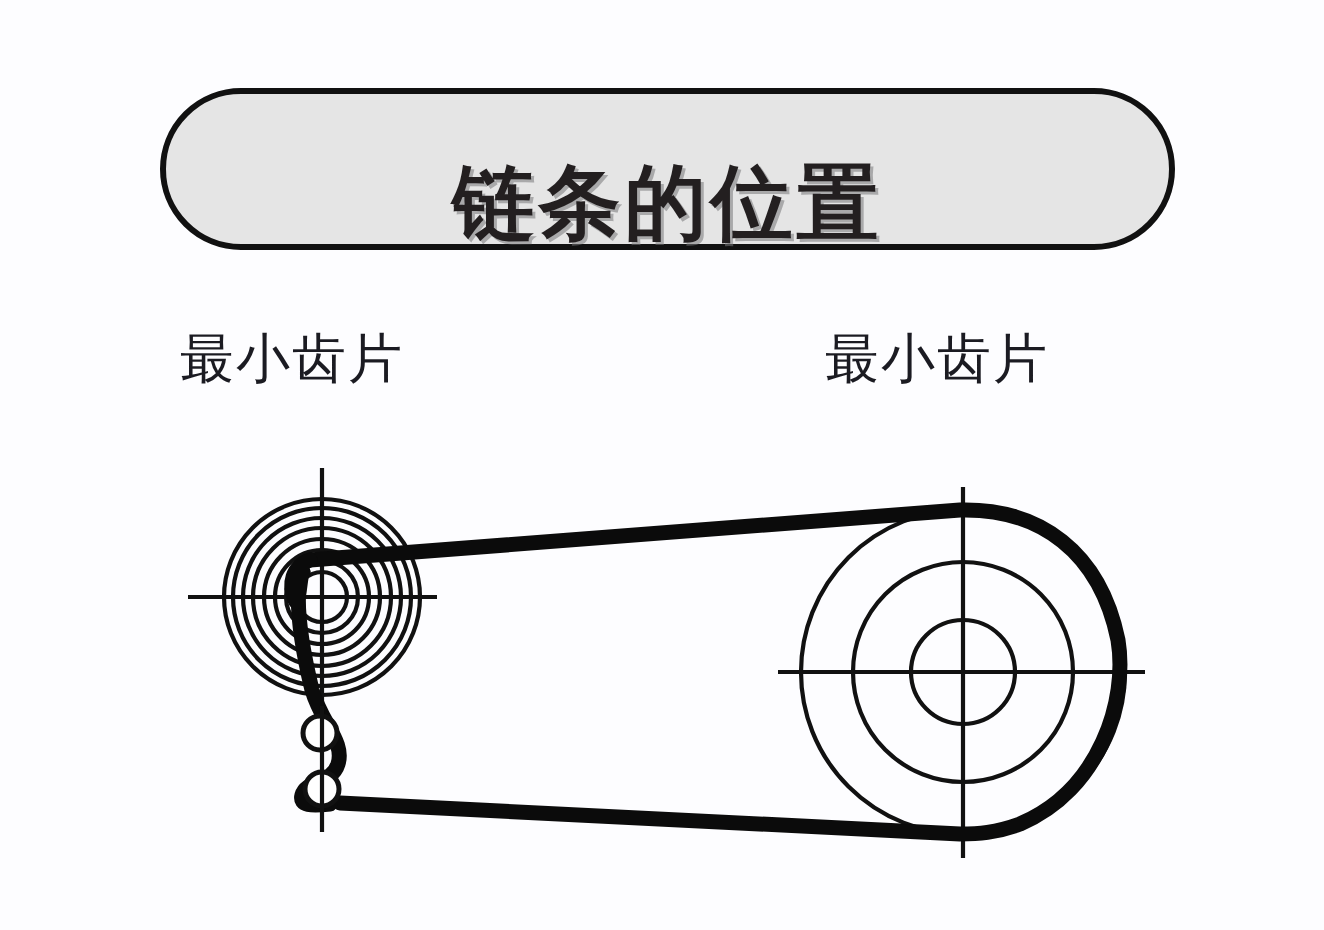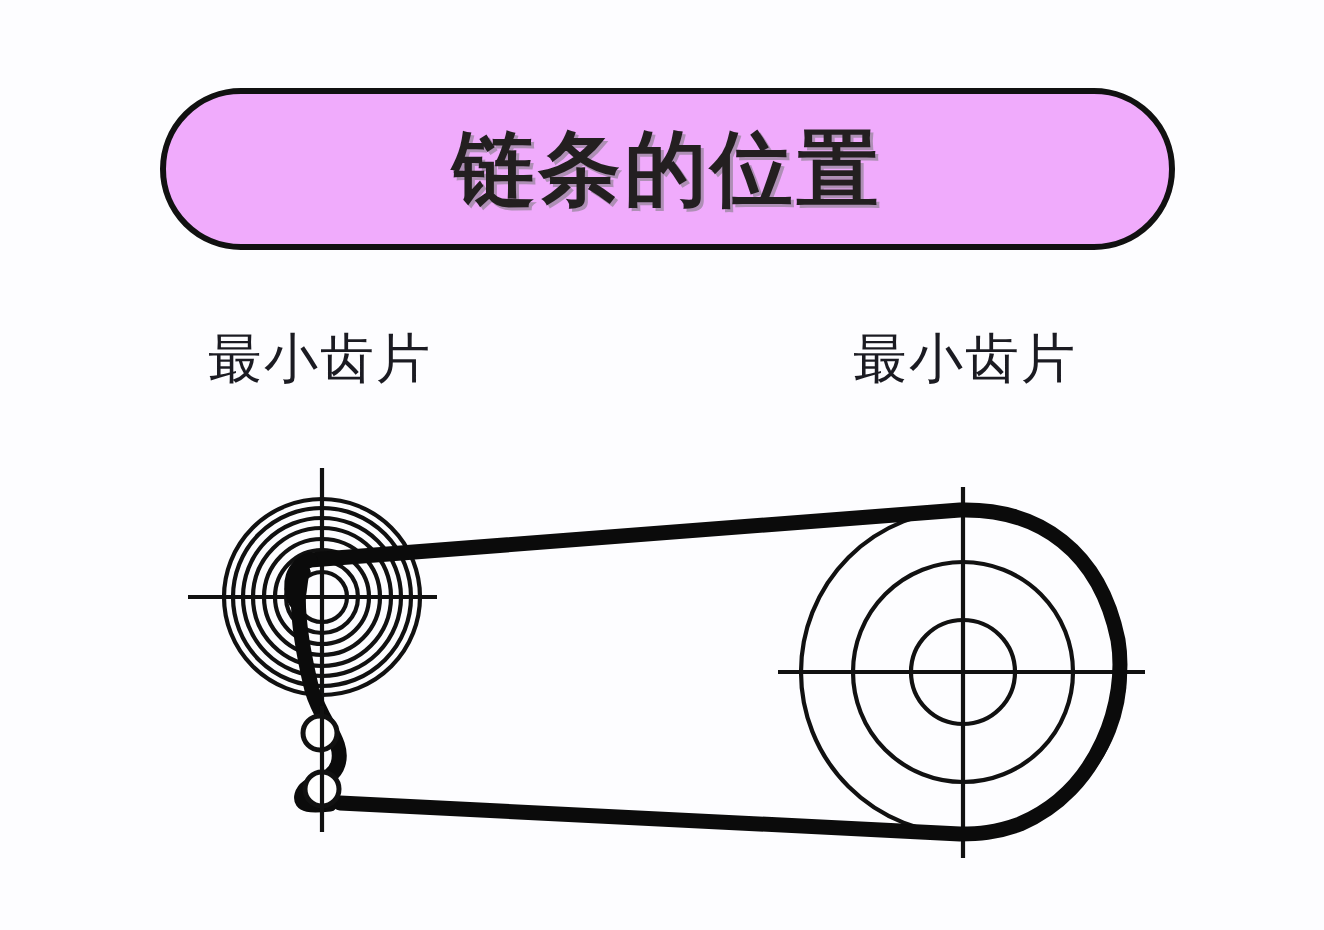--- a/index.html
+++ b/index.html
@@ -22,25 +22,25 @@
   }
 
   
   .title-banner {
     position: absolute;
     left: 160px;
     top: 88px;
     width: 1015px;
     height: 162px;
     box-sizing: border-box;
-    background: #f0abfc;
+    background: #e5e5e5;
     border: 6px solid #111111;
     border-radius: 81px / 81px;
     display: flex;
-    align-items: center;
+    align-items: flex-end;
     justify-content: center;
   }
   .title-text {
     font-family: "DejaVu Sans", "Liberation Sans", sans-serif;
     font-size: 82px;
     font-weight: bold;
     color: #231f20;
     letter-spacing: 4px;
     line-height: 1;
     white-space: nowrap;
@@ -50,21 +50,20 @@
   
   .cog-label {
     position: absolute;
     font-family: "DejaVu Sans", "Liberation Sans", sans-serif;
     font-size: 54px;
     font-weight: 400;
     color: #1b1b22;
     letter-spacing: 2px;
     white-space: nowrap;
     line-height: 1;
-    margin-left: 28px;
   }
   .cog-label.left  { left: 180px; top: 332px; }
   .cog-label.right { left: 825px; top: 332px; }
 
   
   #drivetrain {
     position: absolute;
     left: 0;
     top: 0;
     width: 1324px;

